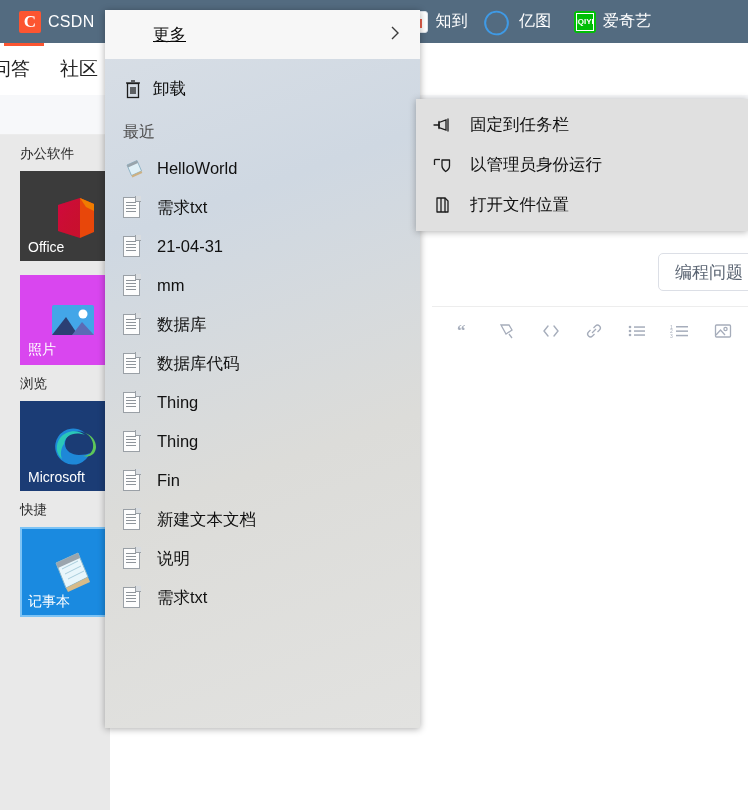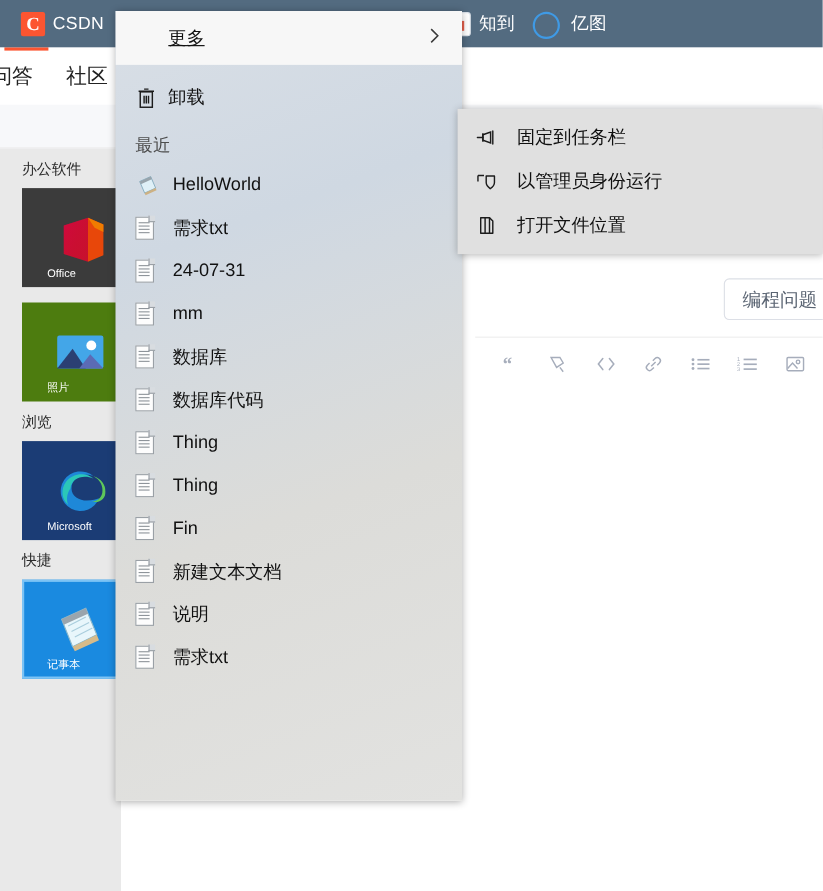--- a/index.html
+++ b/index.html
@@ -59,23 +59,23 @@
   .tb-ico { width: 22px; height: 22px; color: #a6adbb; display: flex; align-items: center; justify-content: center; flex: 0 0 auto; }
   .tb-ico svg { display: block; }
 
   
   .start-panel {
     position: absolute; left: 0; top: 135px; width: 110px; height: 675px;
     background: #e9e9e9; z-index: 2;
   }
   .tile-group-label { font-size: 13.5px; color: #2b2b2b; padding: 10px 0 8px 20px; }
   .tile { position: relative; width: 90px; height: 90px; margin-left: 20px; overflow: hidden; }
-  .tile-name { position: absolute; left: 23px; bottom: 6px; color: #fff; font-size: 10px; white-space: nowrap; }
+  .tile-name { position: absolute; left: 8px; bottom: 6px; color: #fff; font-size: 14px; white-space: nowrap; }
   .tile-office { background: #3b3b3b; }
-  .tile-photos { background: #4d7c0f; }
+  .tile-photos { background: #d946ef; }
   .tile-edge { background: #1b3c75; padding-left: 16px; }
   .tile-notepad { background: #1a8ae0; outline: 2px solid #7cc3f5; outline-offset: -2px; }
   .tile-ico { position: absolute; left: 30px; top: 24px; width: 46px; height: 46px; }
 
   
   .ctx-menu {
     position: absolute; left: 105px; top: 10px; width: 315px; height: 718px;
     background: linear-gradient(160deg,#d9dfe6 0%, #cfd8e2 28%, #dcdcd9 62%, #e2e2e0 100%);
     box-shadow: 0 1px 7px rgba(0,0,0,.33);
     z-index: 10; overflow: hidden;
@@ -263,20 +263,26 @@
         <i class="b" style="left:5px;height:7px;"></i>
           <i class="b" style="left:9px;height:12px;background:#2f7ed8;"></i>
           <i class="b" style="left:13px;height:9px;background:#e8604c;"></i>
       </span>
       <span class="bm-label">知到</span>
     </div>
     <div class="bm-item">
       <span class="bm-ico ico-yitu">⃝</span>
       <span class="bm-label">亿图</span>
     </div>
+    <div class="bm-item">
+      <span class="bm-ico ico-iqiyi">
+          <span>iQIYI</span>
+        </span>
+      <span class="bm-label">爱奇艺</span>
+    </div>
   </div>
 
   <div class="ctx-menu">
 
 
 
     <div class="ctx-item tall highlight">
       <span class="ctx-ico"></span>
       <span class="ctx-label">更多</span>
       <span class="ctx-arrow">
@@ -330,21 +336,21 @@
           <span class="ctx-ico">
             <span class="doc-ico">
               <i class="page"></i>
               <i class="fold"></i>
               <i class="ln" style="top:5px"></i>
               <i class="ln" style="top:8px"></i>
               <i class="ln" style="top:11px"></i>
               <i class="ln" style="top:14px"></i>
             </span>
           </span>
-          <span class="ctx-label">24-07-31</span>
+          <span class="ctx-label">21-04-31</span>
         </div>
       <div class="ctx-file">
           <span class="ctx-ico">
             <span class="doc-ico">
               <i class="page"></i>
               <i class="fold"></i>
               <i class="ln" style="top:5px"></i>
               <i class="ln" style="top:8px"></i>
               <i class="ln" style="top:11px"></i>
               <i class="ln" style="top:14px"></i>

